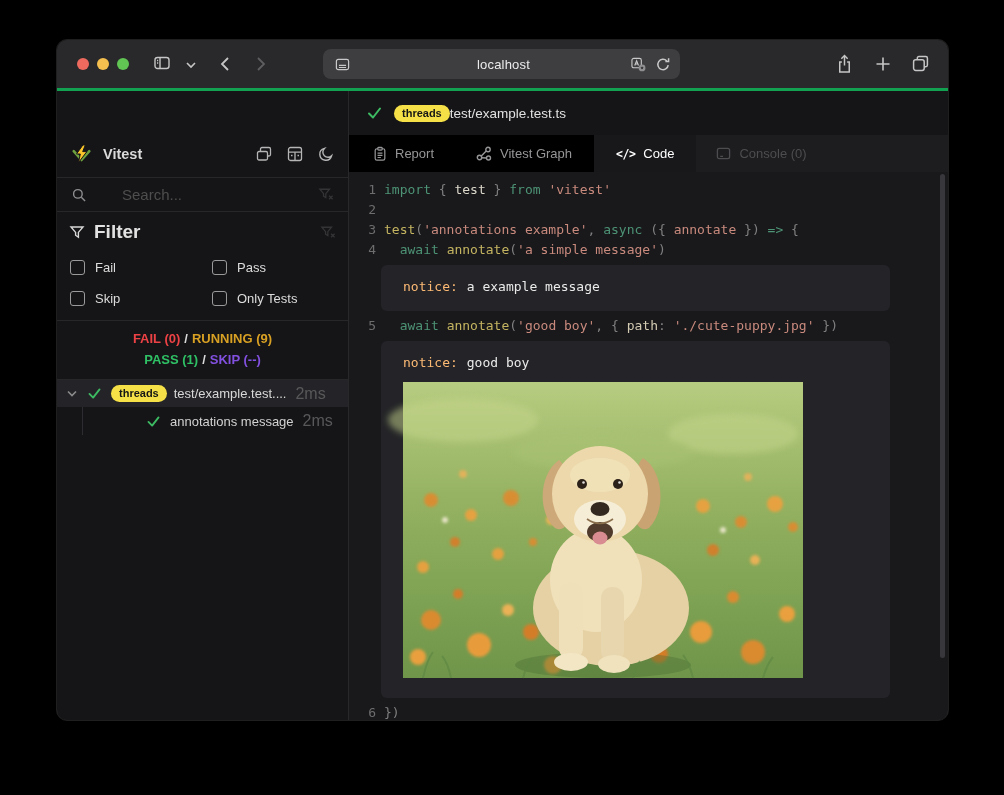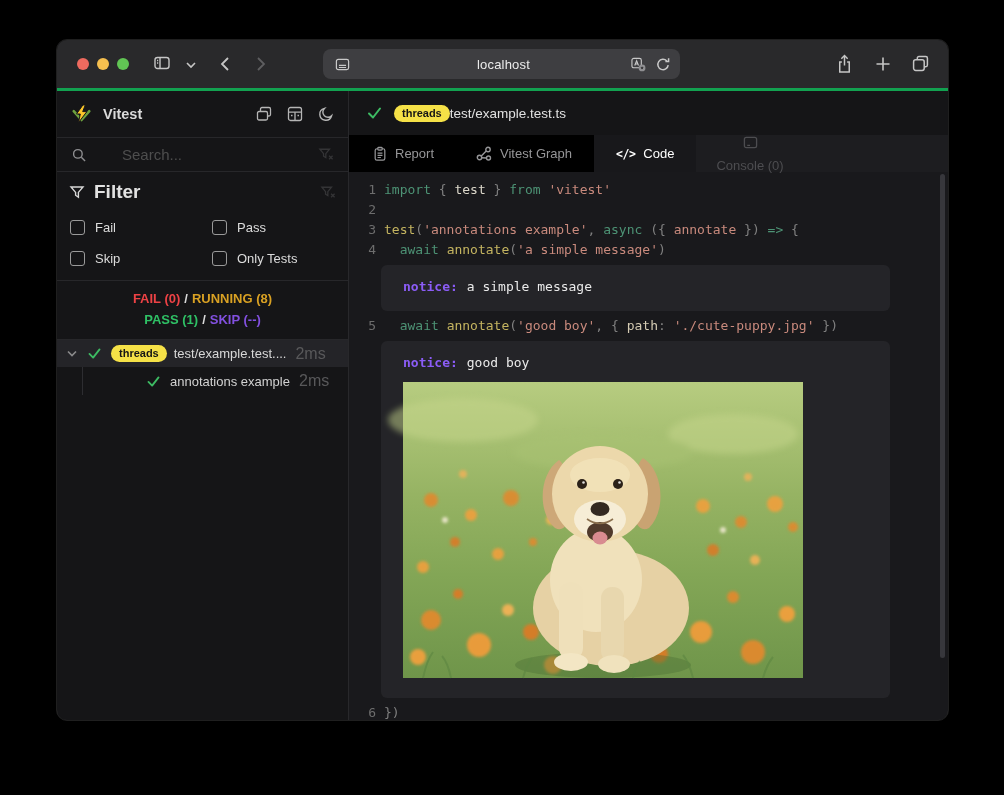--- a/index.html
+++ b/index.html
@@ -20,21 +20,21 @@
   .addressbar .site-icon{margin-left:12px;display:flex;}
   .addressbar .url{position:absolute;left:4px;right:0;text-align:center;color:#ececec;
                    font-size:13px;letter-spacing:.2px;}
   .ab-right{position:absolute;right:10px;display:flex;gap:10px;align-items:center;}
   
   .progress-line{height:3px;}
   
   .app{display:flex;height:629px;}
   .sidebar{width:291px;flex-shrink:0;background:#151517;border-right:1px solid #28282b;
            display:flex;flex-direction:column;color:#d6d6d6;}
-  .s-header{height:46px;display:flex;align-items:center;padding:0 14px;border-bottom:1px solid #27272a;}
+  .s-header{height:46px;display:flex;align-items:center;padding:0 14px;border-bottom:1px solid #27272a;margin-top:40px;}
   .s-title{font-size:14.5px;font-weight:600;color:#dadada;margin-left:11px;}
   .s-actions{margin-left:auto;display:flex;gap:15px;color:#b5b5b5;align-items:center;}
   .s-search{height:33px;display:flex;align-items:center;padding:0 15px;border-bottom:1px solid #27272a;}
   .s-search .placeholder{color:#4e4e4e;font-size:15px;margin-left:36px;}
   .icon-right{margin-left:auto;color:#343436;display:flex;}
   .s-filter{padding:8px 13px 10px;border-bottom:1px solid #27272a;}
   .f-head{display:flex;align-items:center;gap:10px;height:24px;color:#e2e2e2;}
   .f-title{font-size:19px;font-weight:700;}
   .f-grid{display:grid;grid-template-columns:142px 1fr;row-gap:7px;margin-top:11px;}
   .f-item{display:flex;align-items:center;gap:10px;height:24px;font-size:13px;color:#dcdcdc;cursor:default;}
@@ -54,29 +54,29 @@
   
   .main{flex:1;min-width:0;display:flex;flex-direction:column;background:#19191c;}
   .m-header{height:44px;display:flex;align-items:center;padding:0 18px;background:#151517;}
   .m-header .check{margin-right:12px;}
   .m-path{font-size:13.5px;color:#e0e0e0;margin-left:0;}
   .tabbar{height:37px;display:flex;background:#000000;font-size:13px;color:#969698;}
   .tab{display:flex;align-items:center;gap:8px;padding:0 22px;cursor:default;}
   .tab svg{display:block;}
   .tab.first{padding-left:24px;padding-right:20px;}
   .tab.active{background:#18181b;color:#fff;}
-  .tab.disabled{color:#4d4d50;background:#1d1d20;padding-left:20px;flex-direction:column;}
+  .tab.disabled{color:#4d4d50;background:#1d1d20;padding-left:20px;}
   .tab-filler{flex:1;background:#1d1d20;}
   .code-glyph{font-family:"DejaVu Sans Mono",monospace;font-size:11.5px;font-weight:700;letter-spacing:-.5px;}
   .code-area{position:relative;flex:1;overflow:hidden;padding-top:8px;
              font-family:"DejaVu Sans Mono",monospace;font-size:13px;line-height:20px;color:#dbd7ca;}
   .code-line{display:flex;white-space:pre;height:20px;}
   .gutter{width:27px;text-align:right;margin-right:8px;color:#6d6d6d;flex-shrink:0;}
   .annotation-panel{margin:5px 58px 5px 32px;background:#242428;border-radius:6px;padding:12px 22px 14px;}
-  .ann-label{font-weight:700;color:#8b5cf6;}
+  .ann-label{font-weight:400;color:#fdba74;}
   .ann-text{color:#eaeaea;margin-left:9px;}
   .puppy-wrap{margin-top:9px;}
   .scroll-thumb{position:absolute;right:3px;top:2px;width:5px;height:484px;border-radius:3px;background:#37373c;}
   svg{overflow:visible;}
 </style>
 </head>
 <body>
 
 <div class="window">
 
@@ -242,21 +242,21 @@
           </span>
           <span class="f-item">
             <span class="checkbox"></span>
             <span>Only Tests</span>
           </span>
         </div>
       </div>
 
       <div class="s-status">
         <div>
-          <span style="color: rgb(237, 66, 69);">FAIL (0)</span><span class="sep" style="color: rgb(216, 216, 216);">/</span><span style="color: rgb(217, 161, 35);">RUNNING (8)</span>
+          <span style="color: rgb(237, 66, 69);">FAIL (0)</span><span class="sep" style="color: rgb(216, 216, 216);">/</span><span style="color: rgb(217, 161, 35);">RUNNING (9)</span>
         </div>
         <div>
           <span style="color: rgb(47, 192, 101);">PASS (1)</span><span class="sep" style="color: rgb(216, 216, 216);">/</span><span style="color: rgb(130, 80, 223);">SKIP (--)</span>
         </div>
       </div>
 
       <div class="tree-row1">
         <span class="chev">
           <svg width="10" height="7" viewBox="0 0 10 7" fill="none" stroke="currentColor" stroke-width="1.6">
             <path d="M1 1.5l4 4 4-4"></path>
@@ -270,21 +270,21 @@
         <span class="pill" style="background: rgb(245, 225, 71);">threads</span>
         <span class="t-name">test/example.test....</span>
         <span class="t-time">2ms</span>
       </div>
       <div class="tree-row2">
         <span class="check" style="color: rgb(61, 187, 99);">
           <svg width="13" height="11" viewBox="0 0 14 12" fill="none" stroke="currentColor" stroke-width="2" stroke-linecap="round" stroke-linejoin="round">
             <path d="M1.5 6.5l4 4 7-9"></path>
           </svg>
         </span>
-        <span>annotations example</span>
+        <span>annotations message</span>
         <span class="t-time">2ms</span>
       </div>
     </aside>
 
     <main class="main">
       <div class="m-header">
         <span class="check" style="color: rgb(61, 187, 99);">
           <svg width="15" height="12" viewBox="0 0 14 12" fill="none" stroke="currentColor" stroke-width="2" stroke-linecap="round" stroke-linejoin="round">
             <path d="M1.5 6.5l4 4 7-9"></path>
           </svg>
@@ -327,21 +327,21 @@
         <span class="tab-filler"></span>
       </div>
 
       <div class="code-area">
         <div>
             <div class="code-line"><span class="gutter">1</span><span class="tok" style="color: rgb(77, 147, 117);">import</span><span class="tok" style="color: rgb(128, 128, 128);"> { </span><span class="tok" style="color: rgb(219, 215, 202);">test</span><span class="tok" style="color: rgb(128, 128, 128);"> } </span><span class="tok" style="color: rgb(77, 147, 117);">from</span><span class="tok" style="color: rgb(219, 215, 202);"> </span><span class="tok" style="color: rgb(201, 138, 125);">'vitest'</span></div>
             <div class="code-line"><span class="gutter">2</span></div>
             <div class="code-line"><span class="gutter">3</span><span class="tok" style="color: rgb(196, 180, 96);">test</span><span class="tok" style="color: rgb(128, 128, 128);">(</span><span class="tok" style="color: rgb(201, 138, 125);">'annotations example'</span><span class="tok" style="color: rgb(128, 128, 128);">, </span><span class="tok" style="color: rgb(77, 147, 117);">async</span><span class="tok" style="color: rgb(128, 128, 128);"> ({ </span><span class="tok" style="color: rgb(201, 138, 125);">annotate</span><span class="tok" style="color: rgb(128, 128, 128);"> }) </span><span class="tok" style="color: rgb(77, 147, 117);">=&gt;</span><span class="tok" style="color: rgb(128, 128, 128);"> {</span></div>
             <div class="code-line"><span class="gutter">4</span><span class="tok" style="color: rgb(219, 215, 202);">  </span><span class="tok" style="color: rgb(77, 147, 117);">await</span><span class="tok" style="color: rgb(219, 215, 202);"> </span><span class="tok" style="color: rgb(196, 180, 96);">annotate</span><span class="tok" style="color: rgb(128, 128, 128);">(</span><span class="tok" style="color: rgb(201, 138, 125);">'a simple message'</span><span class="tok" style="color: rgb(128, 128, 128);">)</span></div>
             <div class="annotation-panel">
-              <div class="ann-head"><span class="ann-label">notice:</span><span class="ann-text">a simple message</span></div>
+              <div class="ann-head"><span class="ann-label">notice:</span><span class="ann-text">a example message</span></div>
             </div>
             <div class="code-line"><span class="gutter">5</span><span class="tok" style="color: rgb(219, 215, 202);">  </span><span class="tok" style="color: rgb(77, 147, 117);">await</span><span class="tok" style="color: rgb(219, 215, 202);"> </span><span class="tok" style="color: rgb(196, 180, 96);">annotate</span><span class="tok" style="color: rgb(128, 128, 128);">(</span><span class="tok" style="color: rgb(201, 138, 125);">'good boy'</span><span class="tok" style="color: rgb(128, 128, 128);">, { </span><span class="tok" style="color: rgb(212, 203, 179);">path</span><span class="tok" style="color: rgb(128, 128, 128);">: </span><span class="tok" style="color: rgb(201, 138, 125);">'./cute-puppy.jpg'</span><span class="tok" style="color: rgb(128, 128, 128);"> })</span></div>
             <div class="annotation-panel">
               <div class="ann-head"><span class="ann-label">notice:</span><span class="ann-text">good boy</span></div>
   <div class="puppy-wrap">
     <svg width="400" height="296" viewBox="0 0 400 296">
       <defs>
         <linearGradient id="pg" x1="0" y1="0" x2="0" y2="1">
           <stop offset="0" stop-color="#b7cc80"></stop>
                       <stop offset=".38" stop-color="#96b363"></stop>

